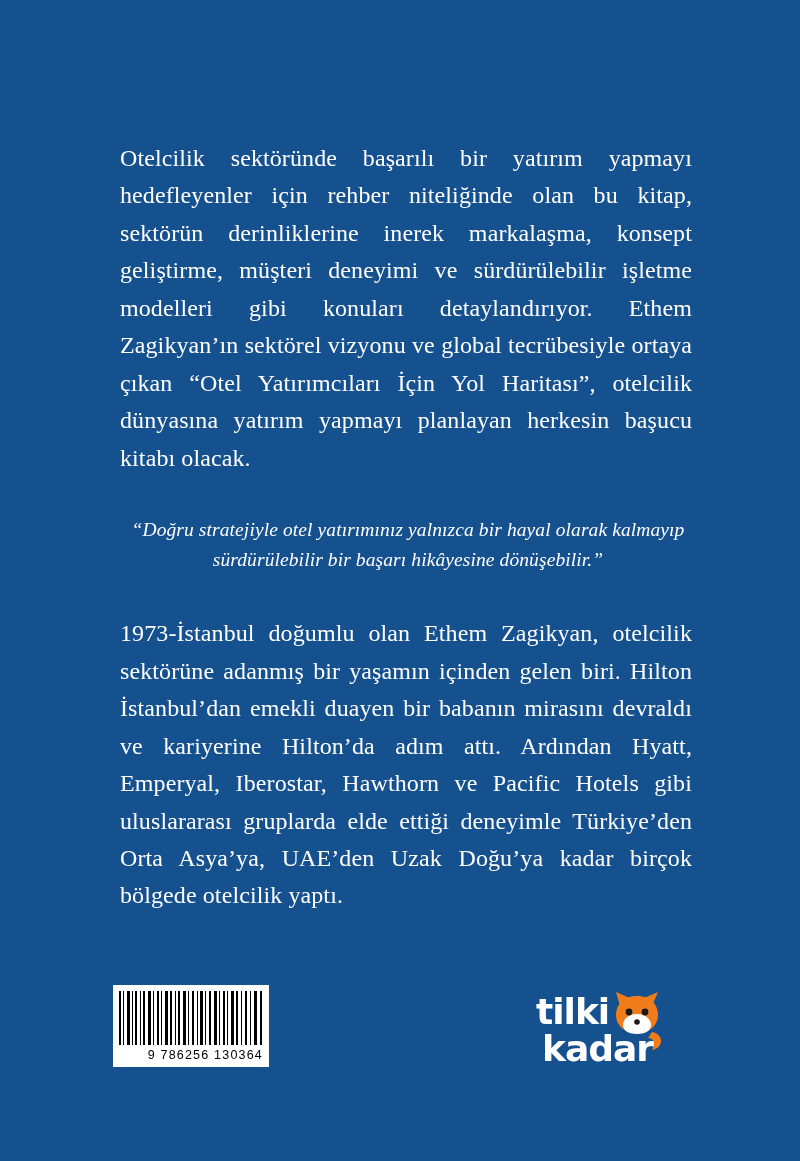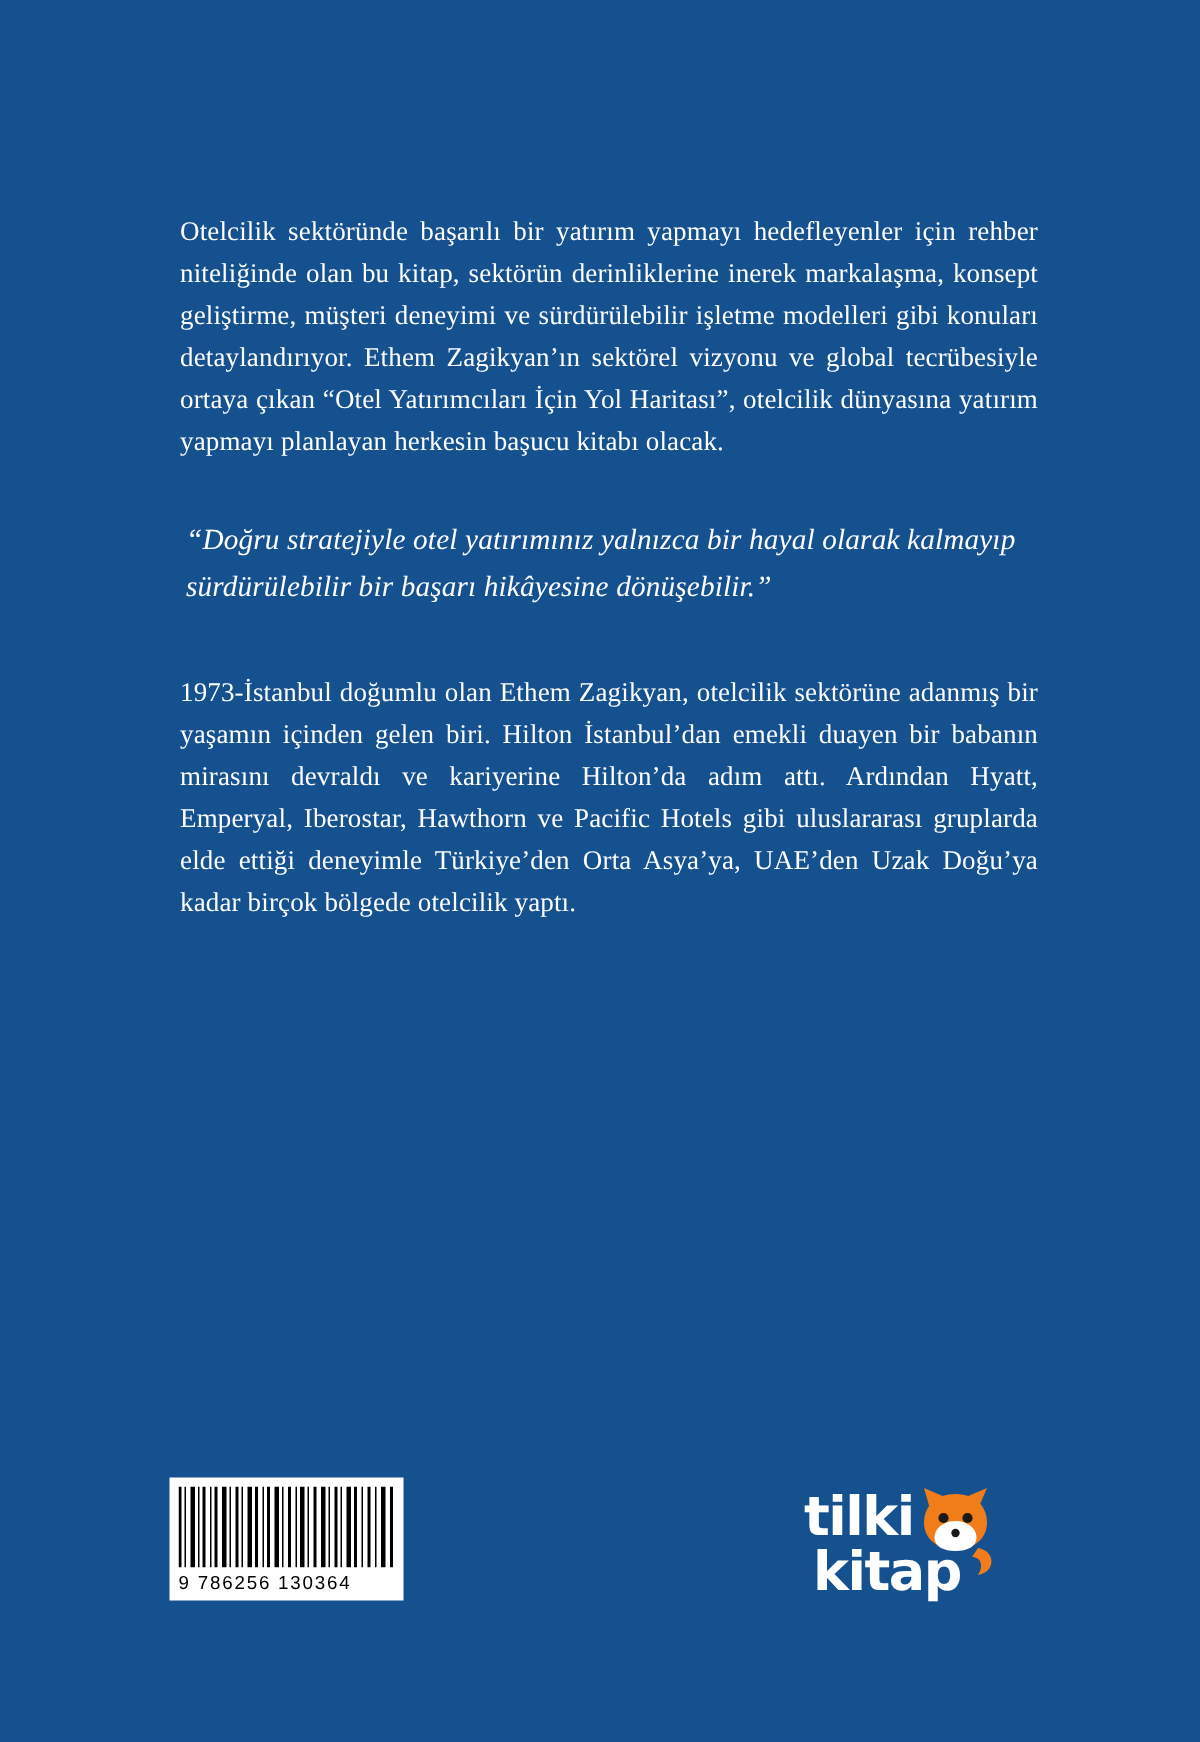--- a/index.html
+++ b/index.html
@@ -25,38 +25,38 @@
 
   .content {
     position: absolute;
     left: 120px;
     top: 140px;
     width: 572px;
   }
 
   p {
     margin: 0;
-    font-size: 18px;
+    font-size: 24px;
     line-height: 1.56;
     text-align: justify;
     text-justify: inter-word;
     letter-spacing: 0.1px;
   }
 
   .blurb {
     margin-bottom: 38px;
   }
 
   .quote {
     font-style: italic;
     font-size: 19.5px;
     line-height: 1.55;
     padding-left: 4px;
     margin-bottom: 40px;
-    text-align: left;
+    text-align: center;
   }
 
   .bio-1 {
     margin-bottom: 6px;
   }
 
   .bio-2 {
     text-align: justify;
   }
 
@@ -73,21 +73,21 @@
   .barcode-bars {
     height: 54px;
     width: 100%;
     display: block;
   }
   .barcode-number {
     color: #000000;
     font-family: "Liberation Sans", sans-serif;
     font-size: 12.5px;
     letter-spacing: 1.2px;
-    text-align: left;
+    text-align: right;
     padding: 3px 0 2px 0;
     white-space: nowrap;
   }
 
   
   .logo {
     position: absolute;
     left: 536px;
     top: 992px;
     width: 130px;
@@ -162,21 +162,21 @@
       <rect x="131" y="0" width="1" height="54" fill="#000"></rect>
       <rect x="135" y="0" width="3" height="54" fill="#000"></rect>
       <rect x="141" y="0" width="2" height="54" fill="#000"></rect>
     </svg>
     <div class="barcode-number">9 786256 130364</div>
   </div>
 
   <div class="logo">
     <div class="logo-text">
       <span>tilki</span>
-      <span class="line2">kitap</span>
+      <span class="line2">kadar</span>
     </div>
     <svg class="fox" viewBox="0 0 54 66">
 
       <path d="M8 18 L4 4 L18 10 Z" fill="#f07d1a"></path>
       <path d="M40 18 L46 4 L32 10 Z" fill="#f07d1a"></path>
       <path d="M25 8 C40 8 46 18 46 27 C46 38 37 45 25 45 C13 45 4 38 4 27 C4 18 10 8 25 8 Z" fill="#f07d1a"></path>
       <path d="M25 26 C33 26 39 31 39 37 C39 43 33 46 25 46 C17 46 11 43 11 37 C11 31 17 26 25 26 Z" fill="#ffffff"></path>
       <circle cx="17" cy="24" r="3.4" fill="#1a1a1a"></circle>
       <circle cx="33" cy="24" r="3.4" fill="#1a1a1a"></circle>
       <circle cx="25" cy="34" r="2.8" fill="#1a1a1a"></circle>

